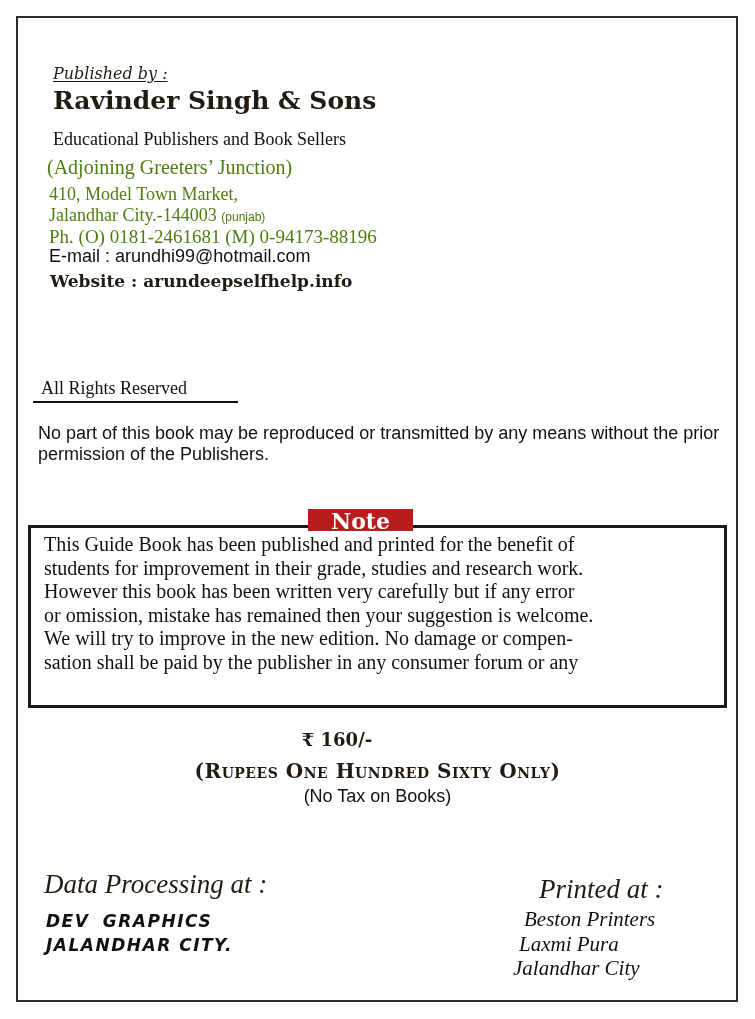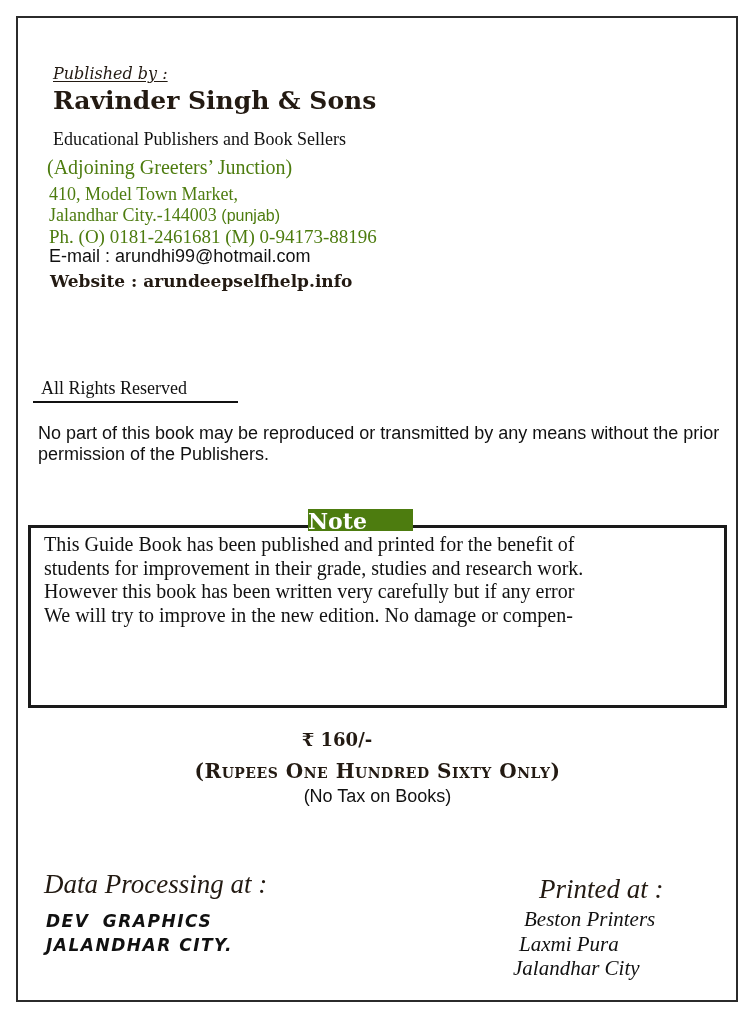--- a/index.html
+++ b/index.html
@@ -50,21 +50,21 @@
       color: #111;
     }
     .addr-line {
       font-family: "Liberation Serif", serif;
       font-size: 18px;
       color: #4d7c0f;
     }
     .addr-landmark { left: 47px; top: 156px; font-size: 20px; }
     .addr-street { left: 49px; top: 184px; }
     .addr-city { left: 49px; top: 205px; }
-    .addr-city .sans { font-family: "Liberation Sans", sans-serif; font-size: 16px; }
+    .addr-city .sans { font-family: "Liberation Sans", sans-serif; font-size: 12px; }
     .addr-phone { left: 49px; top: 226px; font-size: 19px; }
     .addr-email {
       left: 49px; top: 246px;
       font-family: "Liberation Sans", sans-serif;
       font-size: 18px;
       color: #111;
     }
     .website {
       left: 50px; top: 271px;
       font-family: "DejaVu Serif", serif;
@@ -101,26 +101,27 @@
       position: absolute;
       left: 28px; top: 525px;
       width: 693px; height: 177px;
       border: 3px solid #1a1a1a;
       box-sizing: content-box;
     }
     .note-label {
       position: absolute;
       left: 308px; top: 509px;
       width: 105px; height: 22px;
-      background: #4d7c0f;
+      background: #b91c1c;
       color: #ffffff;
       font-family: "DejaVu Serif", serif;
       font-size: 22px;
       font-weight: bold;
       line-height: 24px;
+      text-align: center;
       z-index: 2;
     }
     .note-text {
       position: absolute;
       left: 44px; top: 533px;
       width: 680px;
       font-family: "Liberation Serif", serif;
       font-size: 20px;
       line-height: 23.5px;
       color: #111;
@@ -208,21 +209,23 @@
 <div class="abs rights-title">All Rights Reserved</div>
 <div class="rights-underline"></div>
 <div class="abs rights-text">No part of this book may be reproduced or transmitted by any means without the prior permission of the Publishers.</div>
 
 <div class="note-box"></div>
 <div class="note-label">Note</div>
 <div class="note-text">
   <div>This Guide Book has been published and printed for the benefit of</div>
   <div>students for improvement in their grade, studies and research work.</div>
   <div>However this book has been written very carefully but if any error</div>
+  <div>or omission, mistake has remained then your suggestion is welcome.</div>
   <div>We will try to improve in the new edition. No damage or compen-</div>
+  <div>sation shall be paid by the publisher in any consumer forum or any</div>
 </div>
 
 <div class="abs price">₹ 160/-</div>
 <div class="abs price-words">(Rupees One Hundred Sixty Only)</div>
 <div class="abs tax-note">(No Tax on Books)</div>
 
 <div class="abs dp-title">Data Processing at :</div>
 <div class="abs dp-line dp-line-1">DEV  GRAPHICS</div>
 <div class="abs dp-line dp-line-2">JALANDHAR CITY.</div>
 

